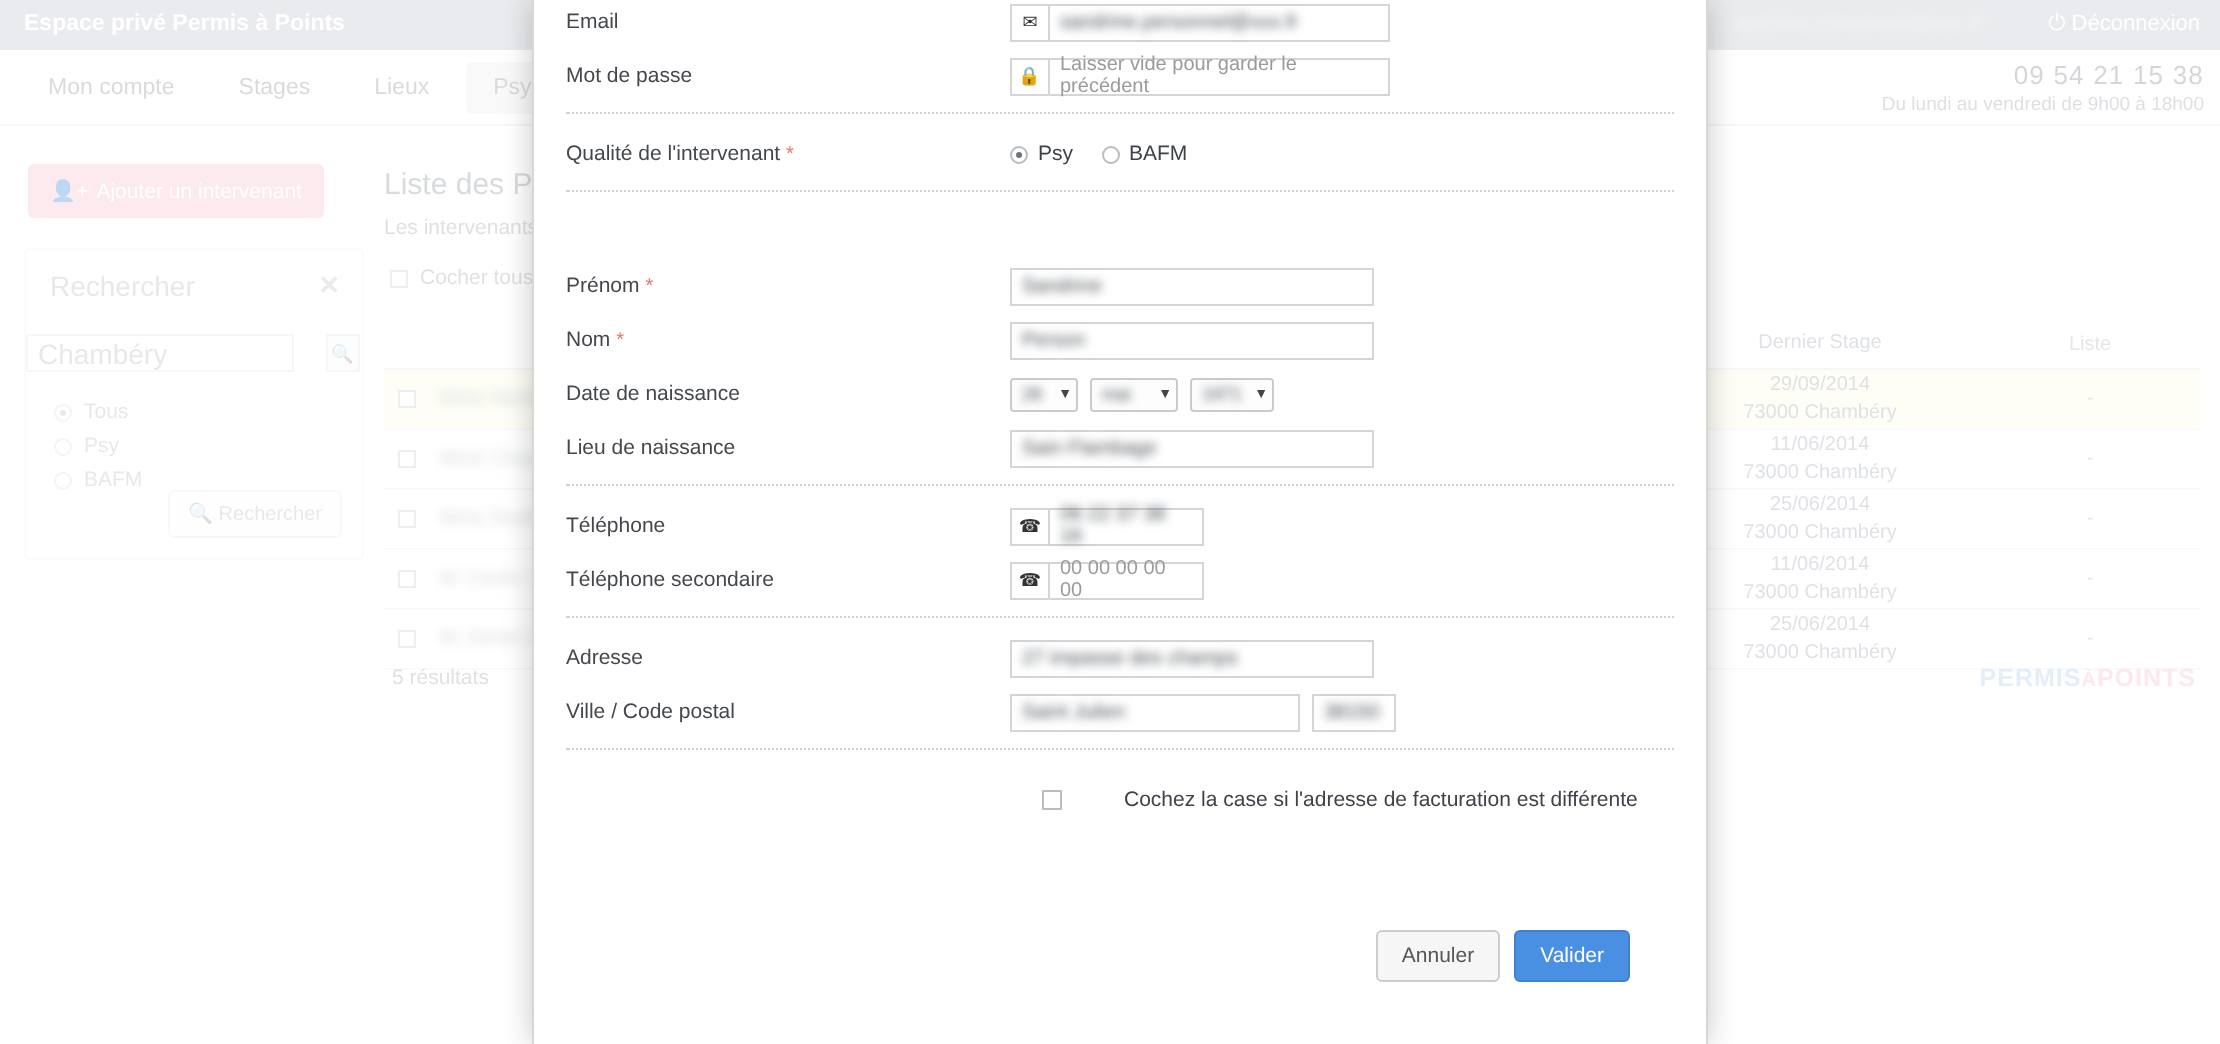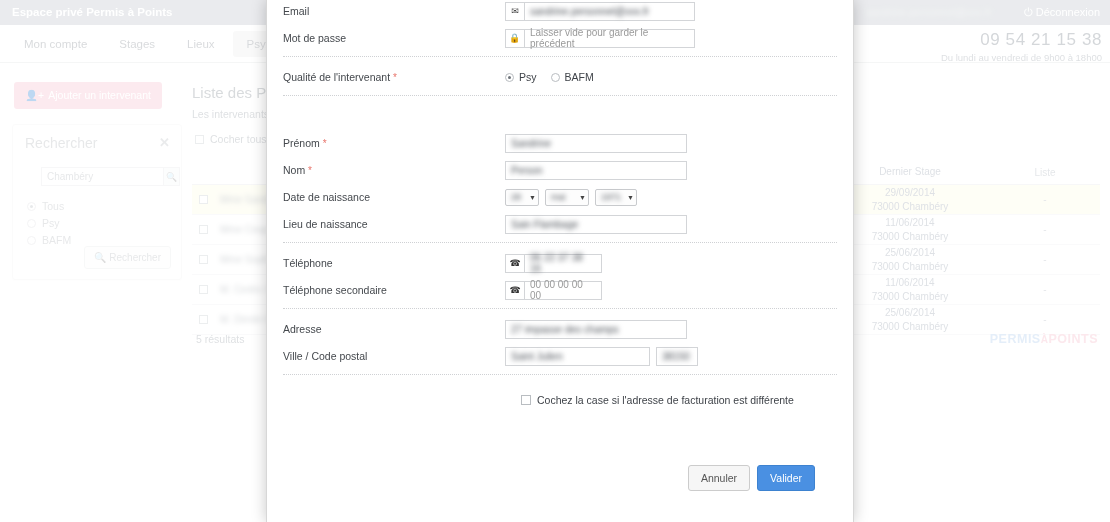--- a/index.html
+++ b/index.html
@@ -39,43 +39,43 @@
     background: #ffffff; border-bottom: 1px solid #e4e6e8;
   }
   .navtabs { position: absolute; left: 10px; top: 0; height: 38px; display: flex; align-items: center; }
   .navtab {
     font-size: 11.5px; color: #9a9fa5; padding: 7px 14px; margin-right: 4px;
     border-radius: 3px;
   }
   .navtab.active { background: #f0f0f0; color: #9a9fa5; }
 
   .phone-block { position: absolute; right: 8px; top: 30px; text-align: right; }
-  .phone-num { font-size: 17px; color: #8f969e; letter-spacing: .6px; }
+  .phone-num { font-size: 13px; color: #8f969e; letter-spacing: .6px; }
   .phone-hours { font-size: 9.5px; color: #a7adb4; margin-top: 2px; }
 
   .btn-add {
     position: absolute; left: 14px; top: 82px;
     background: #f5b8c8; color: #ffffff; border: none;
     font-size: 10.5px; padding: 7px 11px; border-radius: 3px;
     opacity: .75;
   }
   .btn-add .ic { margin-right: 4px; }
 
   
   .search-card {
     position: absolute; left: 12px; top: 124px; width: 170px; height: 156px;
     background: #ffffff; border: 1px solid #ececec; border-radius: 3px;
     box-shadow: 0 1px 2px rgba(0,0,0,.04);
     opacity: .55;
   }
   .search-title { position: absolute; left: 12px; top: 10px; font-size: 14px; color: #8c9299; }
   .search-close { position: absolute; right: 11px; top: 10px; font-size: 13px; color: #9aa0a6; font-weight: bold;}
   .search-input {
-    position: absolute; left: 28px; top: 42px; width: 134px; height: 19px;
-    border: 1px solid #d8dadd; background: #fff; font-size: 10px;
+    position: absolute; left: 0; top: 42px; width: 134px; height: 19px;
+    border: 1px solid #d8dadd; background: #fff; font-size: 14px;
     color: #8c9299; padding: 0 5px; font-family: "Liberation Sans", sans-serif;
   }
   .search-go {
     position: absolute; left: 150px; top: 42px; width: 17px; height: 19px;
     border: 1px solid #d8dadd; background: #f4f5f6; font-size: 9px; color: #8c9299;
     display: flex; align-items: center; justify-content: center;
   }
   .radio-list { position: absolute; left: 14px; top: 75px; }
   .radio-row { display: flex; align-items: center; margin-bottom: 5px; }
   .radio-row .rdo {
@@ -168,21 +168,21 @@
     background: #fff; margin-right: 5px; position: relative;
   }
   .radios .dot.on::after {
     content:""; position:absolute; left:2px; top:2px; width:3px; height:3px;
     border-radius:50%; background:#6d7379;
   }
   .radios label { font-size: 10.5px; color: #3f4349; }
 
   .sep { border-top: 1px dotted #cfd1d4; margin: 7px 0 9px 0; }
 
-  .cbrow { display: flex; align-items: center; padding-left: 238px; margin-top: 19px; }
+  .cbrow { display: flex; align-items: center; padding-left: 238px; margin-top: 19px; gap: 25px; }
   .cbrow .cb2 { width: 10px; height: 10px; border: 1px solid #b9bdc1; background: #fff; margin-right: 6px; }
   .cbrow span { font-size: 10.5px; color: #3f4349; }
 
   .mfoot { display: flex; justify-content: flex-end; padding: 14px 22px 0 0; }
   .btn {
     font-size: 10.5px; padding: 6px 12px; border-radius: 3px; margin-left: 7px;
     font-family: "Liberation Sans", sans-serif;
     margin-top: 45px;
   }
   .btn-cancel { background: #f6f6f6; border: 1px solid #ccc; color: #555; }

